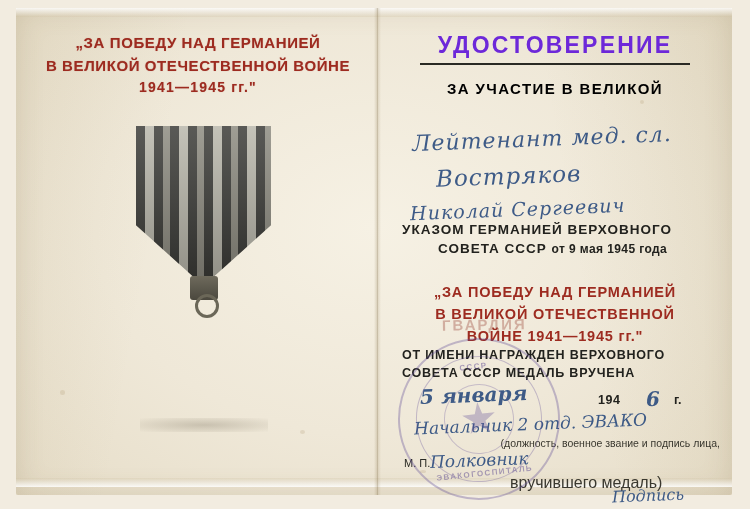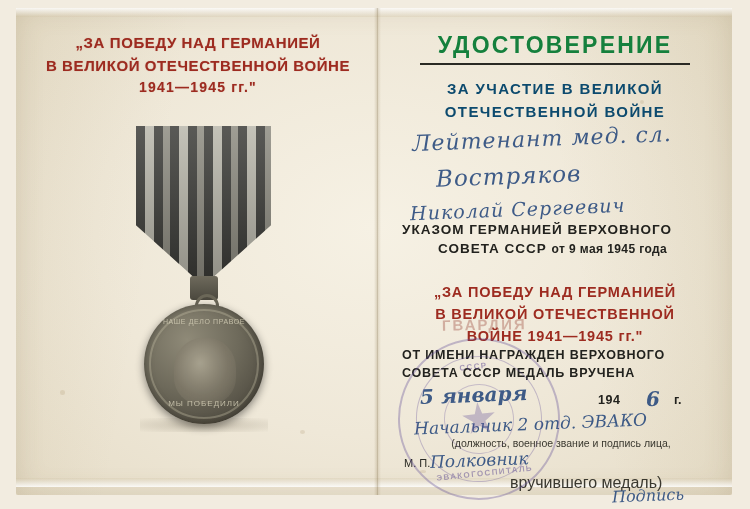--- a/index.html
+++ b/index.html
@@ -198,36 +198,36 @@
   
   .right-page {
     position: absolute;
     left: 390px;
     top: 16px;
     width: 330px;
     height: 470px;
   }
   .r-head {
     text-align: center;
-    color: #15803d;
+    color: #6d28d9;
     font-size: 23px;
     letter-spacing: 2.2px;
     font-weight: bold;
     margin-top: 16px;
   }
   .r-head .underline {
     display: block;
     width: 270px;
     height: 2px;
     background: #2a2a24;
     margin: 4px auto 0 auto;
   }
   .r-sub {
     text-align: center;
-    color: #0c4a6e;
+    color: #000000;
     font-size: 15px;
     letter-spacing: 1.4px;
     line-height: 1.55;
     margin-top: 12px;
     font-weight: bold;
   }
 
   .hand {
     font-family: "DejaVu Serif", serif;
     font-style: italic;
@@ -356,21 +356,21 @@
     position: absolute;
     left: 24px;
     top: 398px;
     font-size: 17px;
   }
   .caption1 {
     position: absolute;
     left: 12px;
     top: 421px;
     width: 318px;
-    text-align: center;
+    text-align: right;
     font-size: 10.5px;
     color: #3a382f;
   }
   .mp {
     position: absolute;
     left: 14px;
     top: 441px;
     font-size: 11px;
     color: #2a2a24;
     font-weight: normal;
@@ -480,39 +480,32 @@
     <div class="left-title">
       <div class="l1">„ЗА ПОБЕДУ НАД ГЕРМАНИЕЙ</div>
       <div class="l2">В ВЕЛИКОЙ ОТЕЧЕСТВЕННОЙ ВОЙНЕ</div>
       <div class="l3">1941—1945 гг."</div>
     </div>
 
     <div class="medal-wrap">
       <div class="ribbon"></div>
       <div class="suspension"></div>
       <div class="ring"></div>
-      <div class="medal">
-        <div class="rim"></div>
-        <div class="arc-top">НАШЕ ДЕЛО ПРАВОЕ</div>
-        <div class="profile"></div>
-        <div class="arc-bottom">МЫ ПОБЕДИЛИ</div>
-      </div>
       <div class="shadow-blob"></div>
     </div>
   </div>
 
   <div class="right-page">
     <div class="r-head">
       <span>УДОСТОВЕРЕНИЕ</span>
       <span class="underline"></span>
     </div>
 
     <div class="r-sub">
       <div>ЗА УЧАСТИЕ В ВЕЛИКОЙ</div>
-      <div>ОТЕЧЕСТВЕННОЙ ВОЙНЕ</div>
     </div>
 
     <div class="hand name1">Лейтенант мед. сл.</div>
     <div class="hand name2">Востряков</div>
     <div class="hand name3">Николай Сергеевич</div>
 
     <div class="line-ukaz">УКАЗОМ ГЕРМАНИЕЙ ВЕРХОВНОГО</div>
     <div class="line-sovet">
       <span>СОВЕТА СССР</span>
       <span class="small">от 9 мая 1945 года</span>

